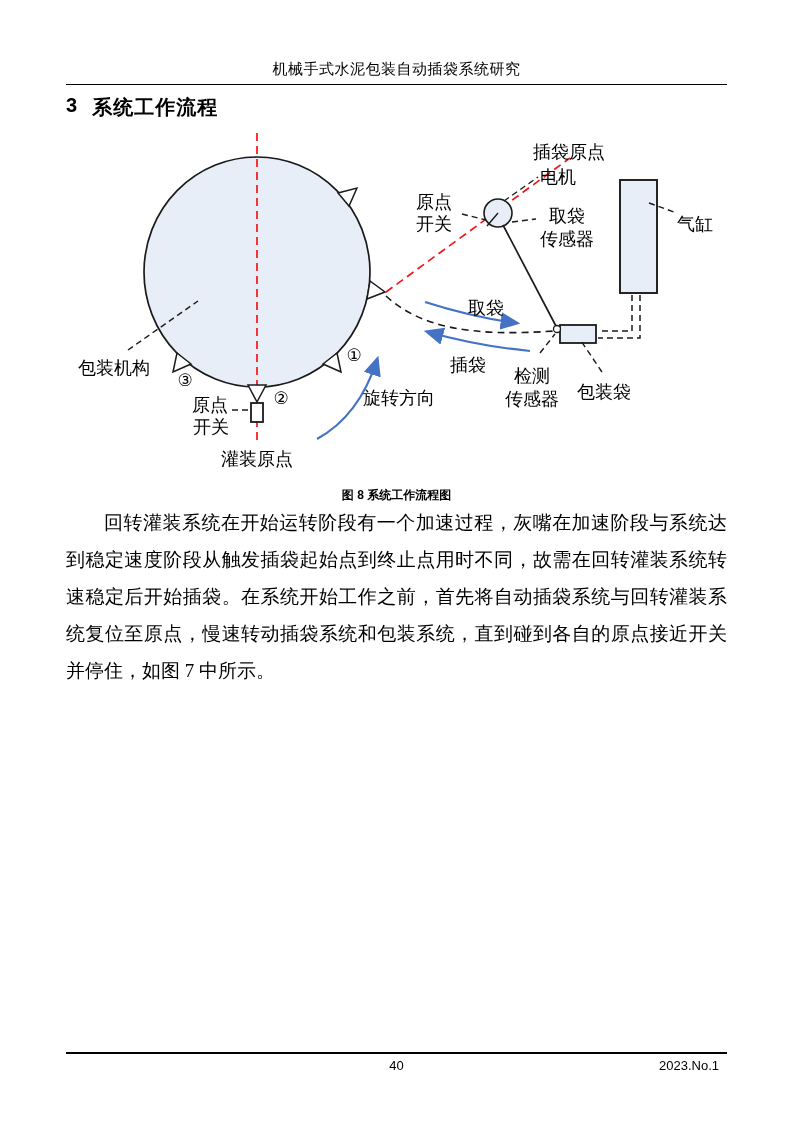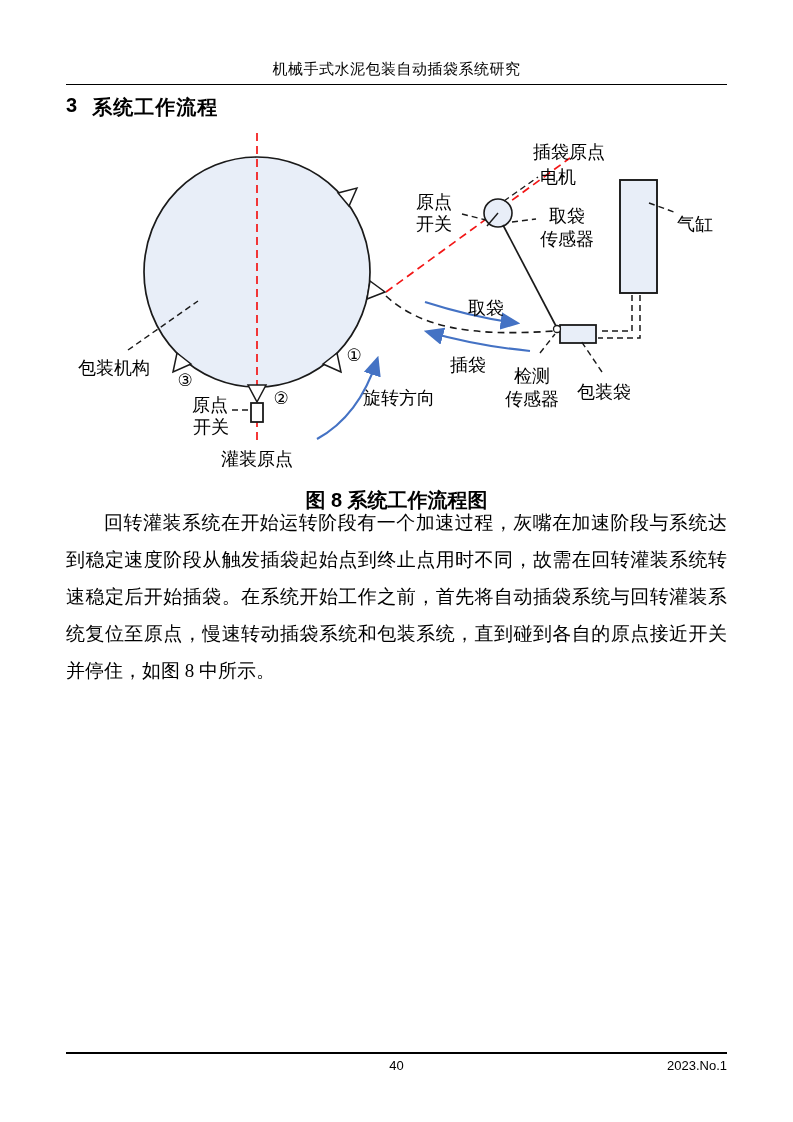--- a/index.html
+++ b/index.html
@@ -30,40 +30,40 @@
   
   .figure-svg { position: absolute; left: 0; top: 125px; }
   .figure-svg text {
     font-family: "Liberation Serif", serif;
     font-size: 18px; fill: #000;
   }
   .figure-svg text.num { font-family: "DejaVu Sans", sans-serif; font-size: 17px; }
   .caption {
     position: absolute; left: 66px; top: 487px; width: 661px;
     text-align: center; font-family: "Liberation Sans", sans-serif;
-    font-weight: bold; font-size: 20px;
+    font-weight: bold; font-size: 12px;
   }
   
   .body-text {
     position: absolute; left: 66px; top: 504px; width: 661px;
     font-size: 19px; line-height: 37px;
     text-align: justify; text-justify: inter-character;
   }
   .body-text p { margin: 0; text-indent: 2em; }
   
   .footer-rule {
     position: absolute; left: 66px; top: 1052px; width: 661px; height: 0;
     border-top: 2.5px solid #000;
   }
   .page-number {
     position: absolute; left: 66px; top: 1058px; width: 661px;
     text-align: center; font-family: Liberation Sans, sans-serif; font-size: 13px;
   }
   .issue-number {
-    position: absolute; left: 66px; top: 1058px; width: 661px;
+    position: absolute; left: 58px; top: 1058px; width: 661px;
     text-align: right; font-family: "Liberation Sans", sans-serif; font-size: 13px;
   }
 </style>
 </head>
 <body>
 
 <div class="page">
 
   <div class="running-head">机械手式水泥包装自动插袋系统研究</div>
   <div class="header-rule"></div>
@@ -138,20 +138,20 @@
     <text class="num" x="281" y="404" text-anchor="middle">②</text>
     <text class="num" x="185" y="386" text-anchor="middle">③</text>
     <text x="210" y="411" text-anchor="middle">原点</text>
     <text x="211" y="433" text-anchor="middle">开关</text>
     <text x="257" y="465" text-anchor="middle">灌装原点</text>
   </svg>
 
   <div class="caption">图 8  系统工作流程图</div>
 
   <div class="body-text">
-    <p>回转灌装系统在开始运转阶段有一个加速过程，灰嘴在加速阶段与系统达到稳定速度阶段从触发插袋起始点到终止点用时不同，故需在回转灌装系统转速稳定后开始插袋。在系统开始工作之前，首先将自动插袋系统与回转灌装系统复位至原点，慢速转动插袋系统和包装系统，直到碰到各自的原点接近开关并停住，如图 8 中所示。</p>
+    <p>回转灌装系统在开始运转阶段有一个加速过程，灰嘴在加速阶段与系统达到稳定速度阶段从触发插袋起始点到终止点用时不同，故需在回转灌装系统转速稳定后开始插袋。在系统开始工作之前，首先将自动插袋系统与回转灌装系统复位至原点，慢速转动插袋系统和包装系统，直到碰到各自的原点接近开关并停住，如图 7 中所示。</p>
   </div>
 
   <div class="footer-rule"></div>
   <div class="page-number">40</div>
   <div class="issue-number">2023.No.1</div>
 
 </div>
 
 </body></html>

